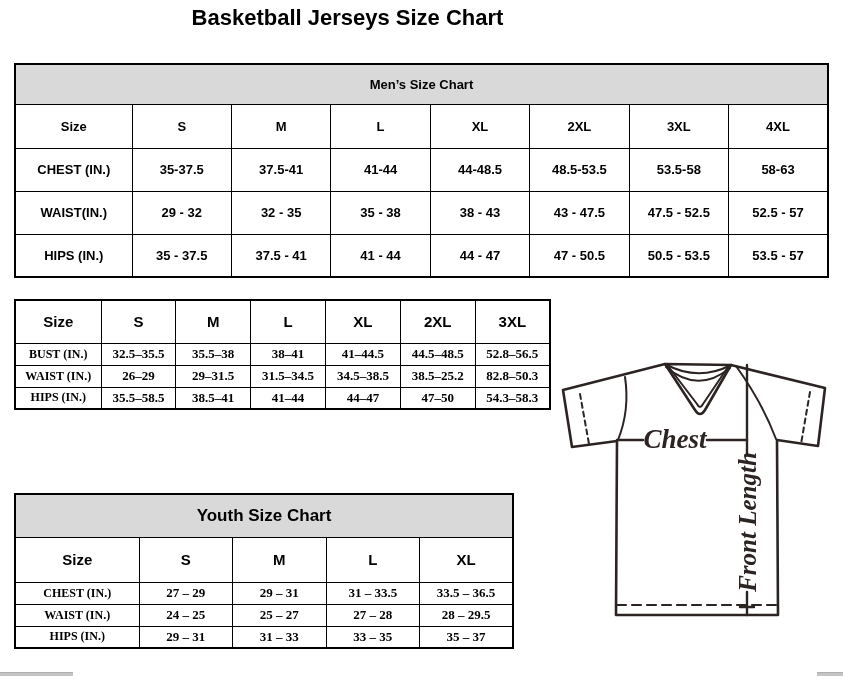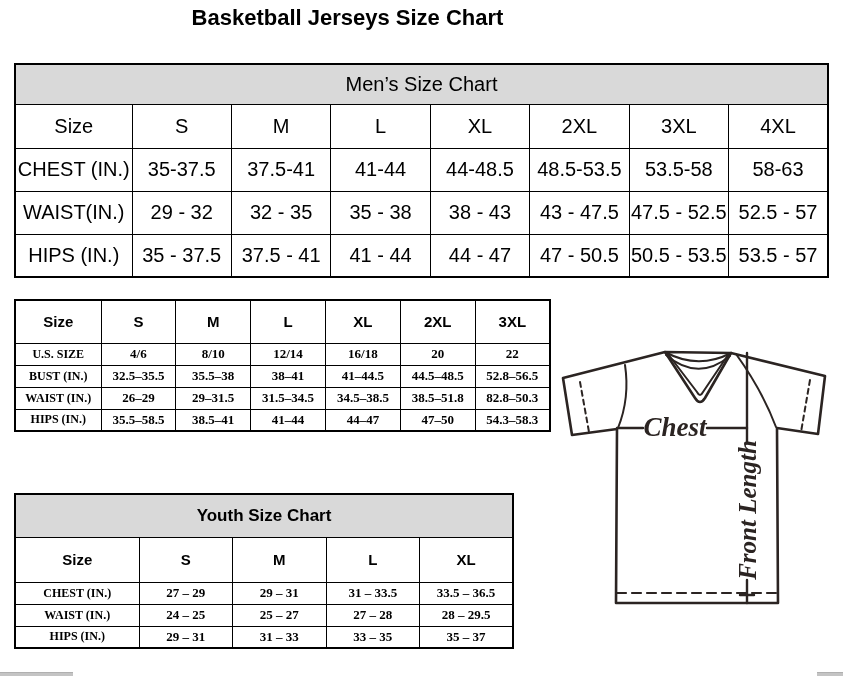--- a/index.html
+++ b/index.html
@@ -17,21 +17,21 @@
   }
   table.size-table td{
     border:1.5px solid #000;text-align:center;vertical-align:middle;padding:0;
     overflow:hidden;white-space:nowrap;
   }
   td.caption{background:#d9d9d9;font-weight:bold;font-size:17px;}
   td.colhead{font-weight:bold;font-size:15px;}
   td.rowlabel{font-weight:bold;}
   
   #mens{left:14px;top:63px;width:815px;}
-  #mens td{font-size:20px;font-weight:normal;margin-top:48px;}
+  #mens td{font-size:13px;font-weight:bold;margin-top:48px;}
   #mens tr.cap{height:40px;}
   #mens tr.head{height:44px;}
   #mens tr.data{height:43px;}
   
   #womens{left:14px;top:299px;width:537px;}
   #womens tr.cap{height:42px;}
   #womens tr.head{height:43px;}
   #womens tr.data{height:22px;}
   #womens tr.data td{
     font-family:"Liberation Serif",serif;font-weight:bold;font-size:13px;
@@ -40,21 +40,21 @@
   
   #youth{left:14px;top:493px;width:500px;border-radius:16px;}
   #youth tr.cap{height:43px;}
   #youth tr.head{height:45px;}
   #youth tr.data{height:22px;}
   #youth tr.data td{
     font-family:"Liberation Serif",serif;font-weight:bold;font-size:13px;
   }
   #youth tr.data td.rowlabel{font-size:12px;}
   
-  .jersey-wrap{position:absolute;left:550px;top:340px;width:292px;height:275px;}
+  .jersey-wrap{position:absolute;left:550px;top:352px;width:292px;height:275px;}
   
   .scroll-frag{position:absolute;height:3px;background:#c4c4c4;border-top:1px solid #b0b0b0;}
   #frag-left{left:0;top:672px;width:73px;}
   #frag-right{left:817px;top:672px;width:26px;}
 </style>
 </head>
 <body>
 
 <div class="page-title">Basketball Jerseys Size Chart</div>
 
@@ -130,44 +130,35 @@
   <tr class="head">
     <td class="colhead">Size</td>
     <td class="colhead">S</td>
     <td class="colhead">M</td>
     <td class="colhead">L</td>
     <td class="colhead">XL</td>
     <td class="colhead">2XL</td>
     <td class="colhead">3XL</td>
   </tr>
   <tr class="data">
-    <td class="rowlabel">U.S. SIZE</td>
-    <td>4/6</td>
-    <td>8/10</td>
-    <td>12/14</td>
-    <td>16/18</td>
-    <td>20</td>
-    <td>22</td>
-  </tr>
-  <tr class="data">
     <td class="rowlabel">BUST (IN.)</td>
     <td>32.5–35.5</td>
     <td>35.5–38</td>
     <td>38–41</td>
     <td>41–44.5</td>
     <td>44.5–48.5</td>
     <td>52.8–56.5</td>
   </tr>
   <tr class="data">
     <td class="rowlabel">WAIST (IN.)</td>
     <td>26–29</td>
     <td>29–31.5</td>
     <td>31.5–34.5</td>
     <td>34.5–38.5</td>
-    <td>38.5–51.8</td>
+    <td>38.5–25.2</td>
     <td>82.8–50.3</td>
   </tr>
   <tr class="data">
     <td class="rowlabel">HIPS (IN.)</td>
     <td>35.5–58.5</td>
     <td>38.5–41</td>
     <td>41–44</td>
     <td>44–47</td>
     <td>47–50</td>
     <td>54.3–58.3</td>

